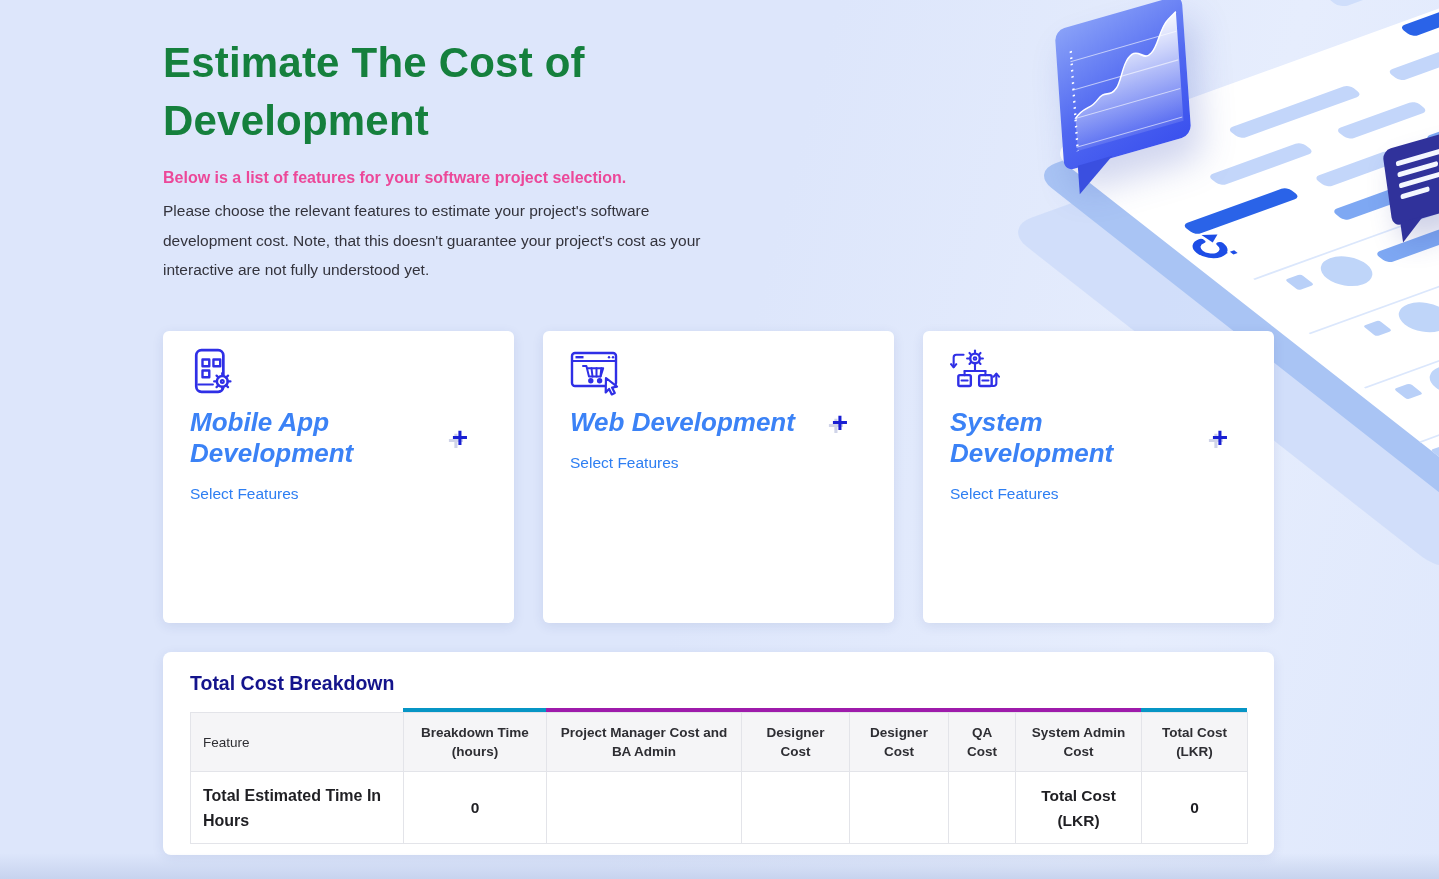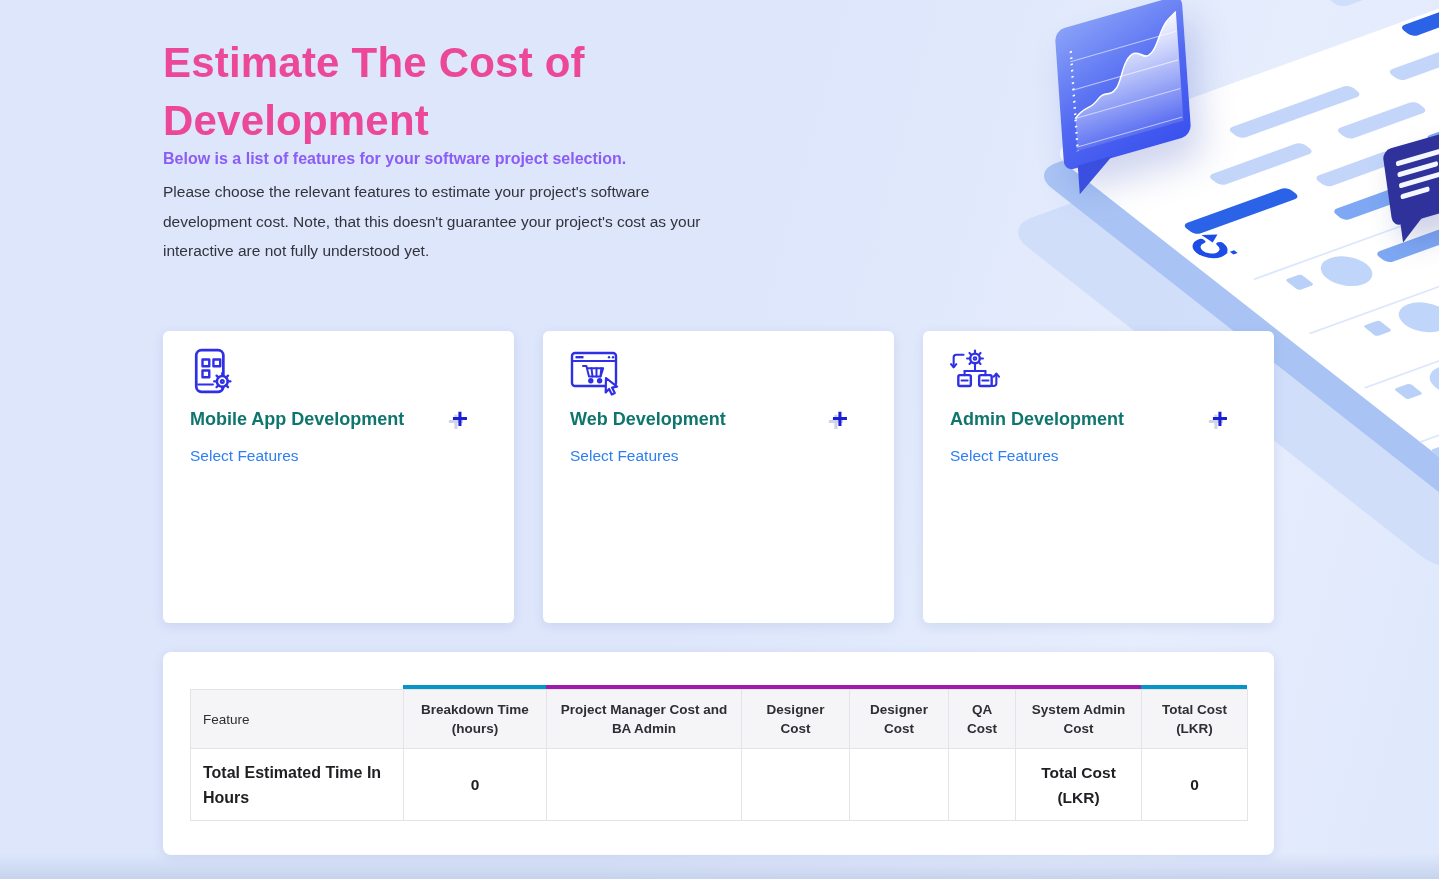--- a/index.html
+++ b/index.html
@@ -49,34 +49,34 @@
   }
   .navy-bubble::after{
     content:""; position:absolute; left:8px; bottom:-18px;
     border-top:20px solid #30329b; border-right:24px solid transparent;
   }
   .navy-bubble i{ display:block; position:absolute; left:12px; height:4.5px; border-radius:2px; background:#f4f7ff; }
 
   
   .content { position:absolute; inset:0; z-index:2; }
   .page-head { position:absolute; left:163px; top:34px; width:580px; }
-  .page-head h1 { font-size:42px; line-height:58px; font-weight:700; color:#ec4899; letter-spacing:.2px; }
-  .intro-bold { font-size:16px; font-weight:700; color:#8b5cf6; }
+  .page-head h1 { font-size:42px; line-height:58px; font-weight:700; color:#15803d; letter-spacing:.2px; }
+  .intro-bold { margin-top:19px; font-size:16px; font-weight:700; color:#ec4899; }
   .intro-text { margin-top:9px; width:552px; font-size:15.5px; line-height:29.5px; color:#33333c; }
 
   .cards { position:absolute; left:163px; top:331px; display:flex; gap:29px; }
   .card {
     width:351px; height:292px; background:#fff; border-radius:6px;
     box-shadow: 0 3px 12px rgba(40,60,130,.10);
     padding:16px 27px 0 27px;
   }
   .card-icon { width:50px; height:50px; margin-bottom:10px; }
   .card-icon svg { stroke:#2f2fe6; fill:none; stroke-width:2.6; stroke-linecap:round; stroke-linejoin:round; }
   .card-title-row { display:flex; justify-content:space-between; align-items:center; padding-right:19px; }
-  .card-title { font-size:18px; font-weight:700; color:#0f766e; }
+  .card-title { font-size:26px; font-weight:700; color:#3b82f6;font-style:italic; }
   .plus-btn {
     font-size:28px; font-weight:800; line-height:24px; color:#191fd3;
     text-shadow:-4px 3px 0 rgba(150,160,205,.45); cursor:pointer; background:none; border:none;
     font-family:"Liberation Sans", sans-serif;
   }
   .card-desc { margin-top:14px; width:290px; font-size:15px; line-height:24.5px; color:#9ba6c6; }
   .select-link { display:inline-block; margin-top:16px; font-size:15.5px; color:#2d7ef2; text-decoration:none; cursor:pointer; }
 
   .breakdown {
     position:absolute; left:163px; top:652px; width:1111px; height:203px;
@@ -260,29 +260,30 @@
           <line x1="31" y1="32.2" x2="37" y2="32.2" stroke-width="1.8"></line>
           <g stroke-width="2">
             <path d="M3.5,19 v-9 a2.5,2.5 0 0 1 2.5,-2.5 h7"></path>
             <polyline points="1,16.5 3.5,19.5 6,16.5"></polyline>
             <path d="M44.5,26 v9 a2.5,2.5 0 0 1 -2.5,2.5 h-7"></path>
             <polyline points="42,28.5 44.5,25.5 47,28.5"></polyline>
           </g>
         </svg>
       </div>
       <div class="card-title-row">
-        <span class="card-title">Admin Development</span>
+        <span class="card-title">System Development</span>
         <button class="plus-btn">+</button>
       </div>
       <a class="select-link">Select Features</a>
     </div>
 
   </div>
 
   <div class="breakdown">
+    <div class="breakdown-title">Total Cost Breakdown</div>
     <div class="table-wrap">
       <div class="accent teal-1"></div>
       <div class="accent purple-1"></div>
       <div class="accent teal-2"></div>
       <table>
         <colgroup>
           <col style="width:213px">
             <col style="width:143px">
             <col style="width:195px">
             <col style="width:108px">

